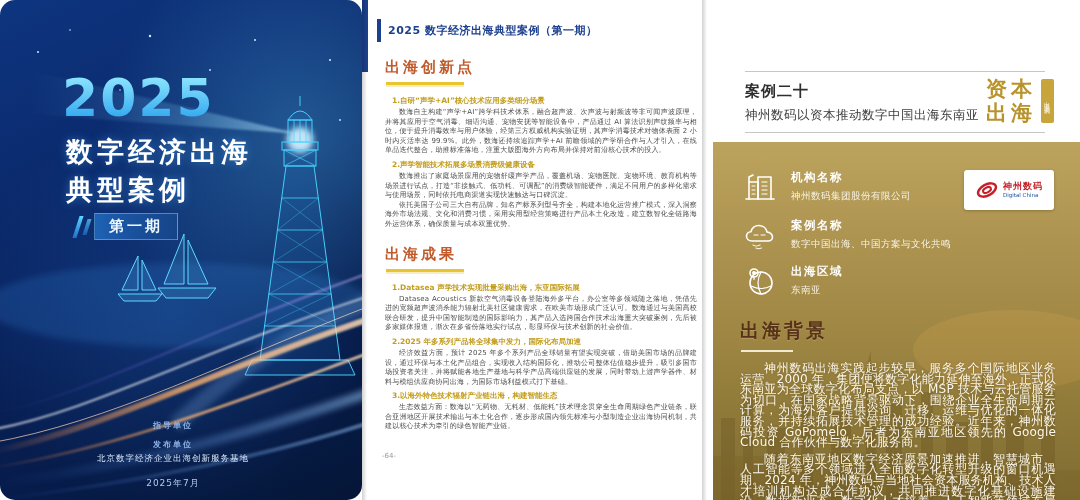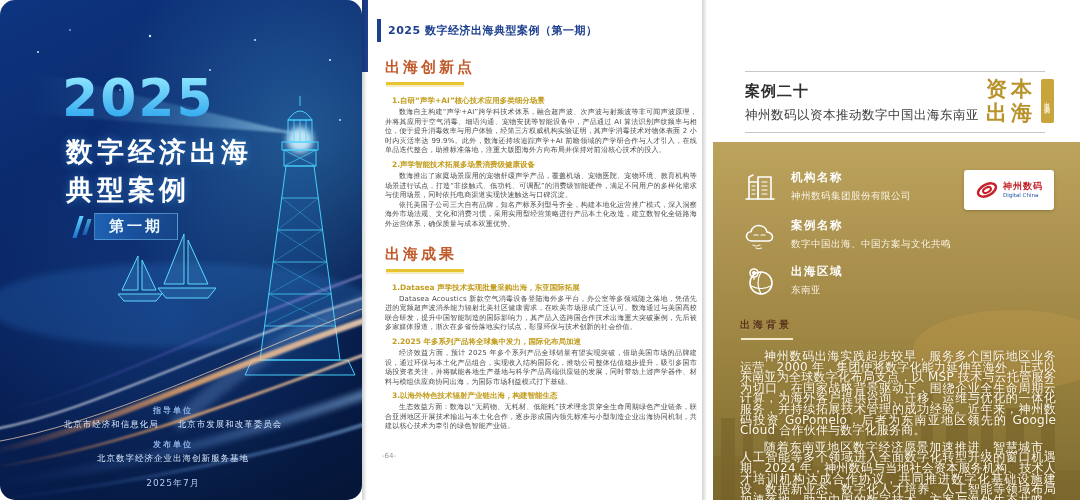--- a/index.html
+++ b/index.html
@@ -68,21 +68,21 @@
   .ir1{top:28px;} .ir2{top:76px;} .ir3{top:122px;}
   .info-icon{flex:0 0 auto;}
   .info-label{font-size:11.5px;font-weight:bold;color:#fff;letter-spacing:1.5px;}
   .info-value{font-size:9.5px;color:#f8f3e2;margin-top:5px;letter-spacing:.5px;}
   .logo-box{position:absolute;right:26px;top:28px;width:90px;height:40px;background:#fff;border-radius:3px;z-index:2;
             display:flex;align-items:center;justify-content:center;gap:4px;box-shadow:0 1px 3px rgba(60,40,0,.3);}
   .logo-txt{display:flex;flex-direction:column;line-height:1.1;}
   .logo-cn{font-size:9px;font-weight:bold;color:#c22027;letter-spacing:1px;}
   .logo-en{font-size:5.5px;color:#1b53a0;}
   .bg-section{position:absolute;left:27px;top:176px;width:316px;z-index:2;}
-  .bg-head{font-size:10px;font-weight:bold;color:#573218;letter-spacing:3px;text-shadow:0 1px 1px rgba(255,240,200,.25);}
+  .bg-head{font-size:19px;font-weight:bold;color:#573218;letter-spacing:3px;text-shadow:0 1px 1px rgba(255,240,200,.25);}
   .bg-underline{width:52px;height:2px;background:#f3ead0;margin:6px 0 11px 1px;}
   .bg-para{font-size:12px;line-height:10.6px;color:#fdf9ec;text-align:justify;text-indent:2em;
            letter-spacing:.2px;margin-bottom:6px;text-shadow:0 0 2px rgba(95,72,22,.5);}
 </style>
 </head>
 <body>
 
 <div class="canvas">
 
   <div class="cover">
@@ -169,21 +169,20 @@
     <div class="cover-t cover-t1">数字经济出海</div>
     <div class="cover-t cover-t2">典型案例</div>
     <div class="issue-wrap">
       <div class="issue-bar"></div>
       <div class="issue-bar b2"></div>
       <div class="issue-box">第一期</div>
     </div>
 
     <div class="cover-footer">
       <div class="cf-label">指导单位</div>
-      <div class="cf-orgs">北京市经济和信息化局　　北京市发展和改革委员会</div>
       <div class="cf-label cf-gap">发布单位</div>
       <div class="cf-orgs">北京数字经济企业出海创新服务基地</div>
       <div class="cf-date">2025年7月</div>
     </div>
   </div>
 
   <div class="page-mid">
     <div class="corner-bar"></div>
     <div class="mid-header">
       <div class="hbar"></div>

